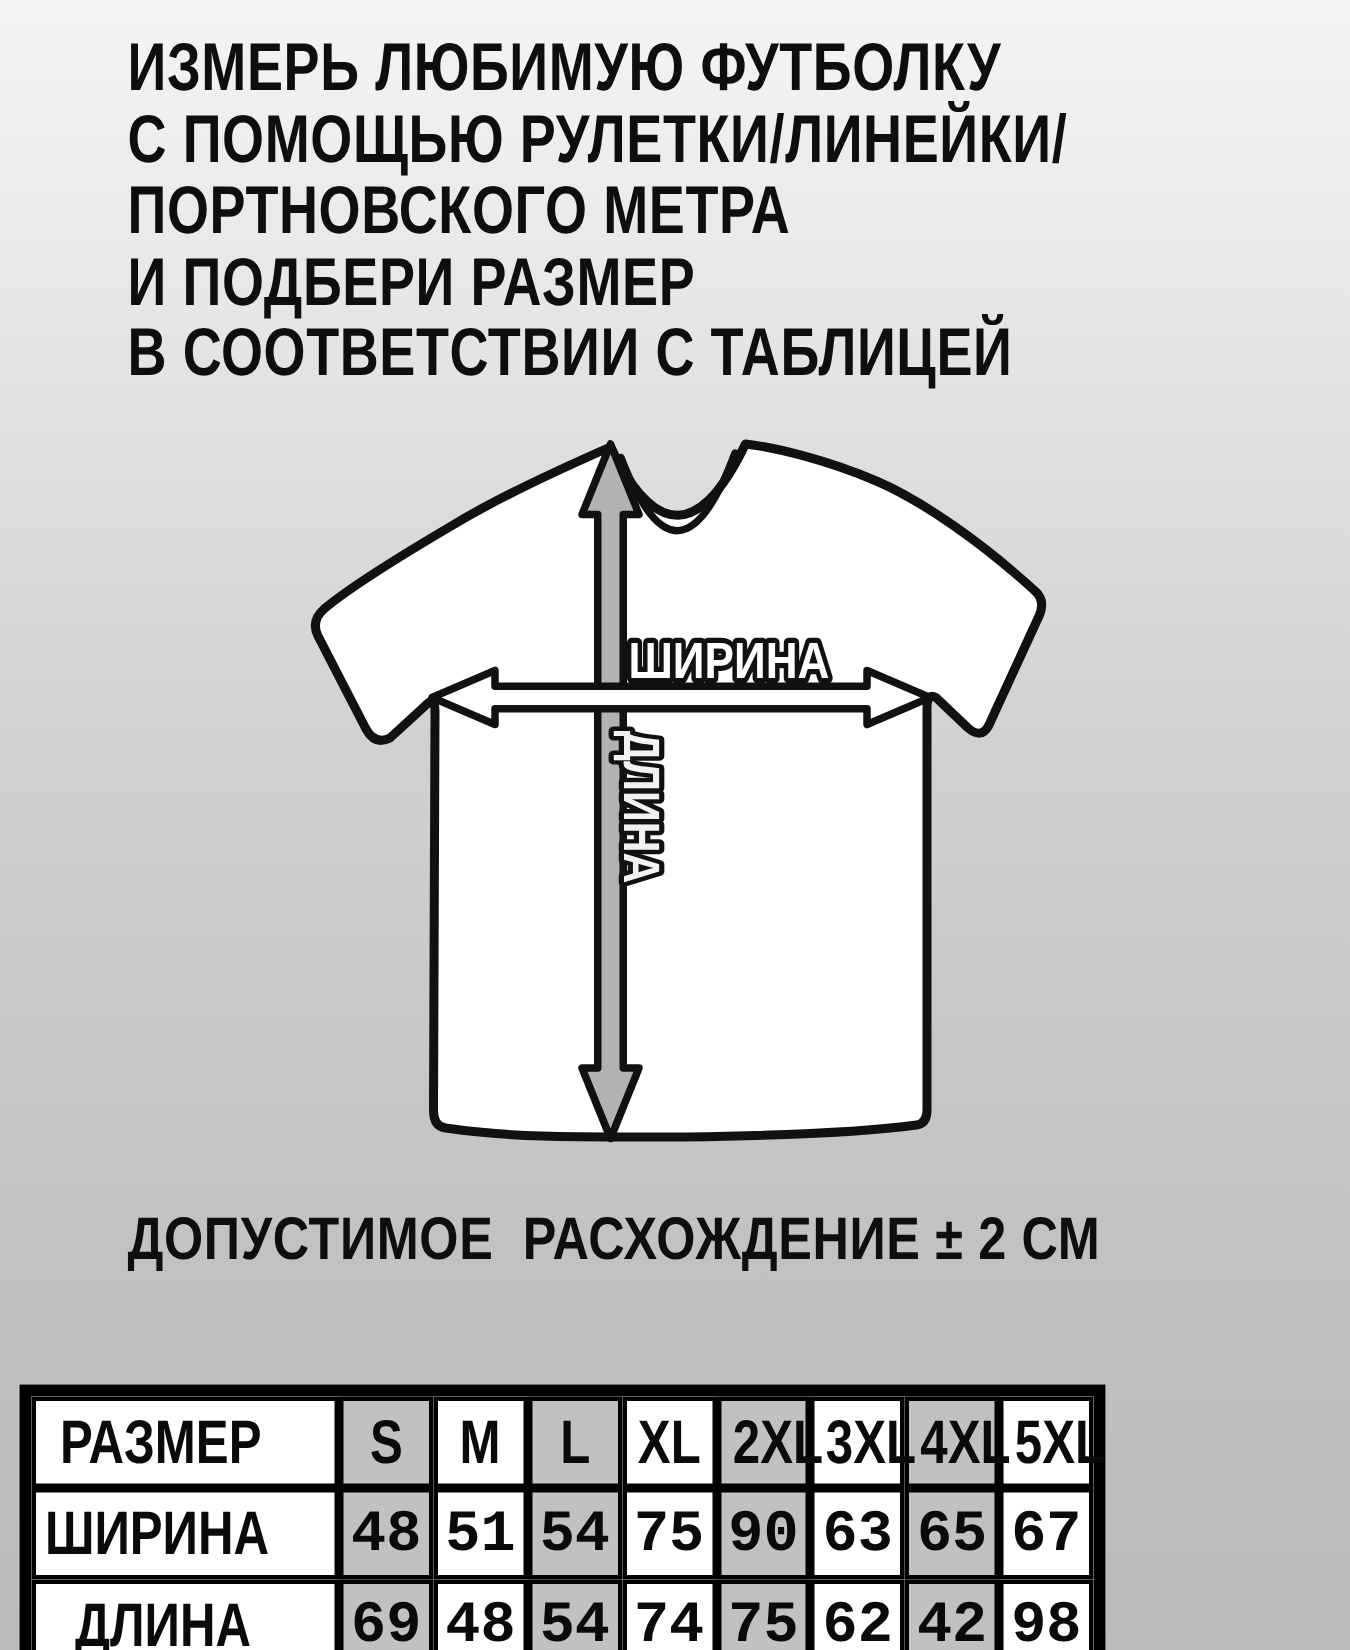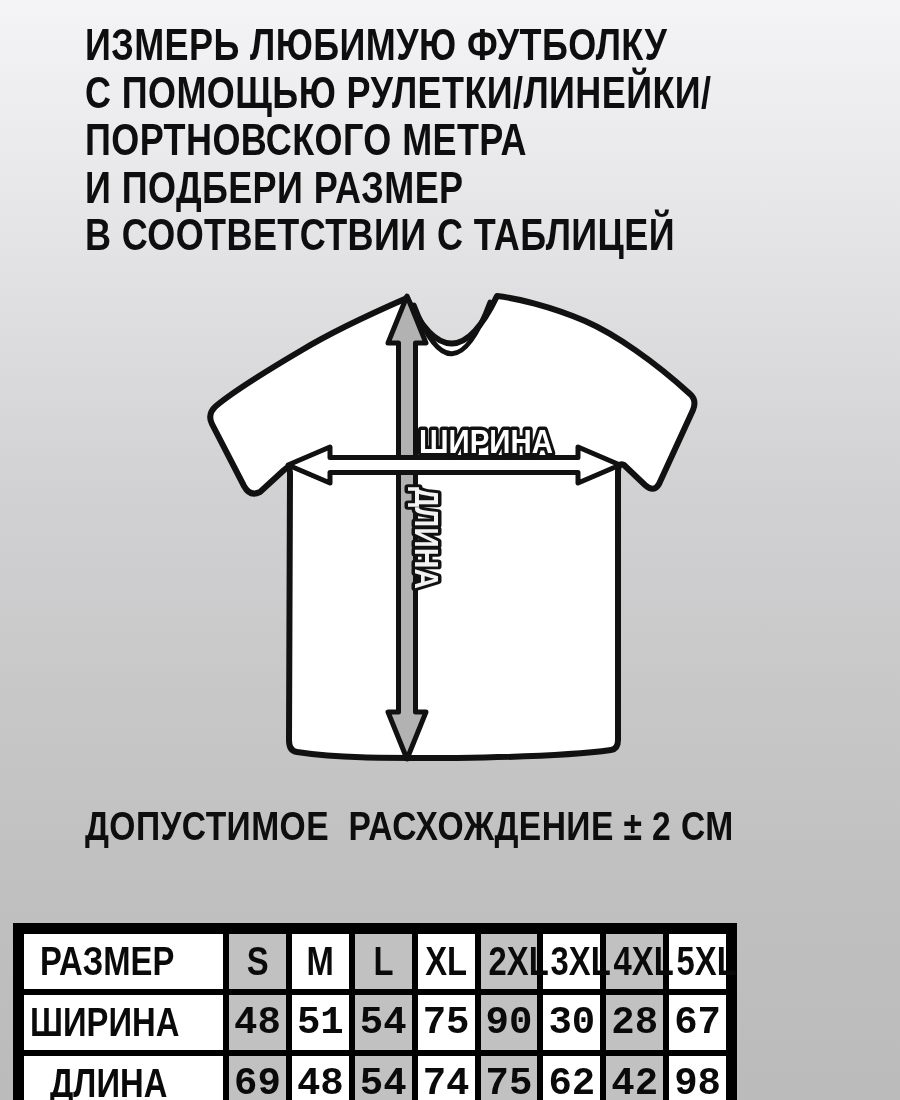--- a/index.html
+++ b/index.html
@@ -129,22 +129,22 @@
       <td class="ctr gray"><span class="cond">4XL</span></td>
       <td class="ctr"><span class="cond">5XL</span></td>
     </tr>
     <tr>
       <td class="lbl"><span class="cond">ШИРИНА</span></td>
       <td class="gray"><span class="num">48</span></td>
       <td><span class="num">51</span></td>
       <td class="gray"><span class="num">54</span></td>
       <td><span class="num">75</span></td>
       <td class="gray"><span class="num">90</span></td>
-      <td><span class="num">30</span></td>
-      <td class="gray"><span class="num">28</span></td>
+      <td><span class="num">63</span></td>
+      <td class="gray"><span class="num">65</span></td>
       <td><span class="num">67</span></td>
     </tr>
     <tr>
       <td class="lbl"><span class="cond">ДЛИНА</span></td>
       <td class="gray"><span class="num">69</span></td>
       <td><span class="num">48</span></td>
       <td class="gray"><span class="num">54</span></td>
       <td><span class="num">74</span></td>
       <td class="gray"><span class="num">75</span></td>
       <td><span class="num">62</span></td>

